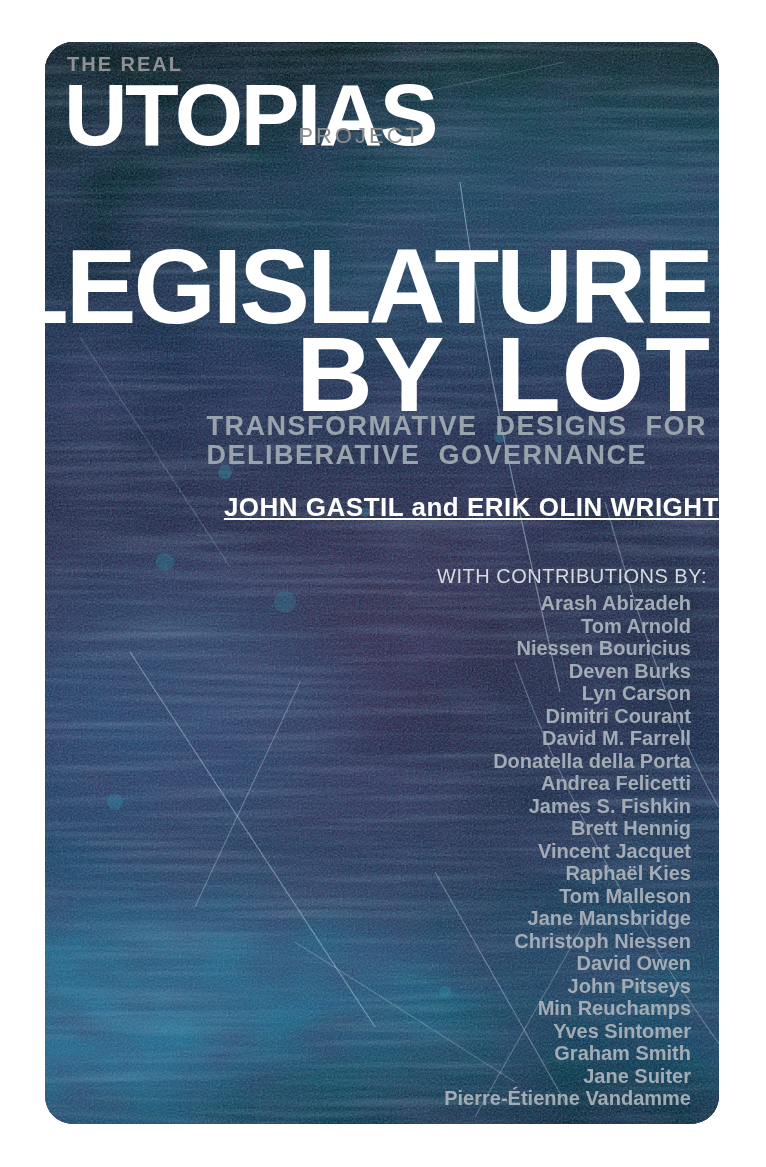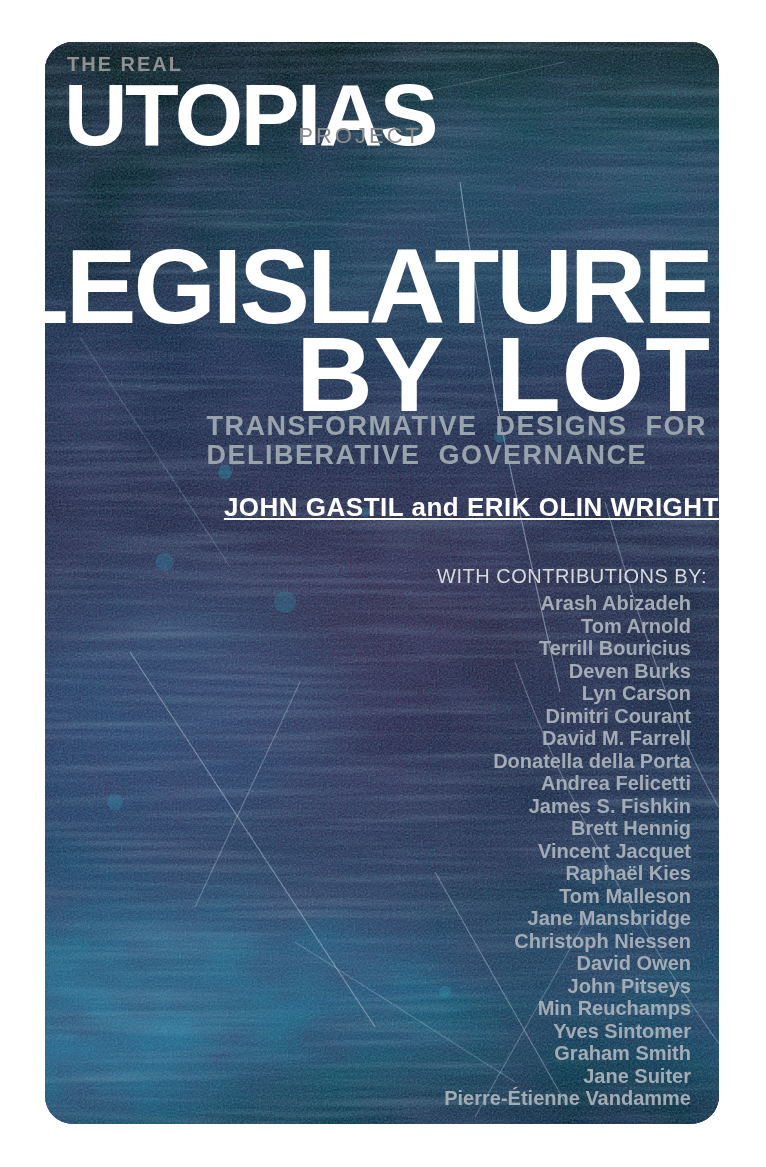--- a/index.html
+++ b/index.html
@@ -206,21 +206,21 @@
       <span>TRANSFORMATIVE DESIGNS FOR</span><br>
       <span>DELIBERATIVE GOVERNANCE</span>
     </div>
 
     <div class="layer authors">JOHN GASTIL and ERIK OLIN WRIGHT</div>
 
     <div class="layer contrib-label">WITH CONTRIBUTIONS BY:</div>
     <ul class="layer contrib-list">
         <li>Arash Abizadeh</li>
         <li>Tom Arnold</li>
-        <li>Terrill Bouricius</li>
+        <li>Niessen Bouricius</li>
         <li>Deven Burks</li>
         <li>Lyn Carson</li>
         <li>Dimitri Courant</li>
         <li>David M. Farrell</li>
         <li>Donatella della Porta</li>
         <li>Andrea Felicetti</li>
         <li>James S. Fishkin</li>
         <li>Brett Hennig</li>
         <li>Vincent Jacquet</li>
         <li>Raphaël Kies</li>

